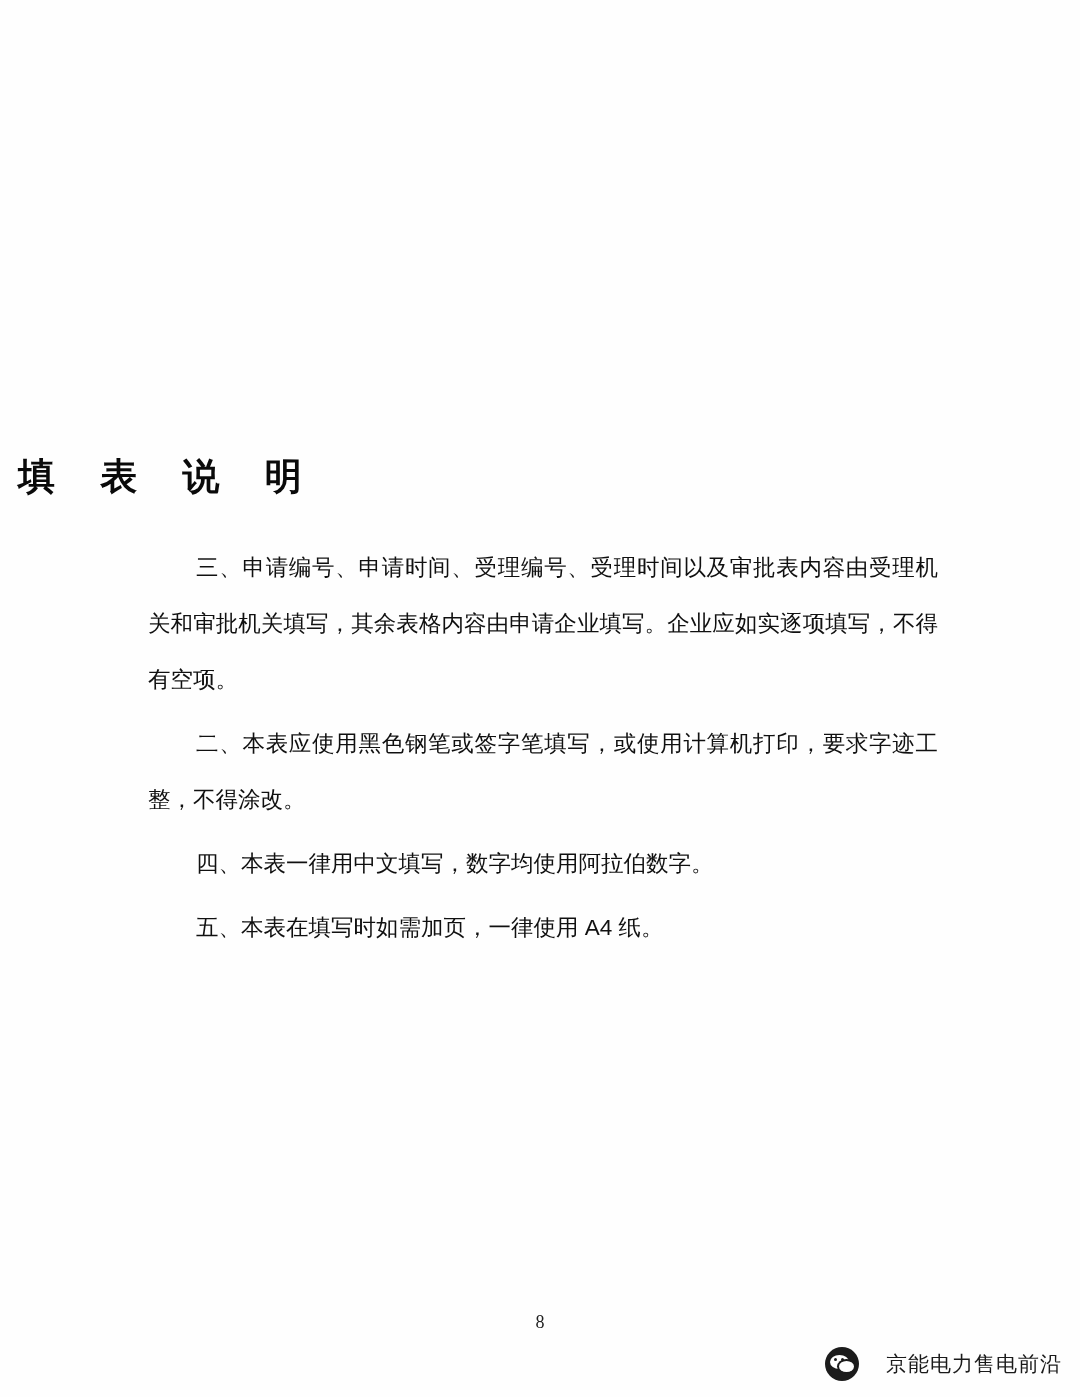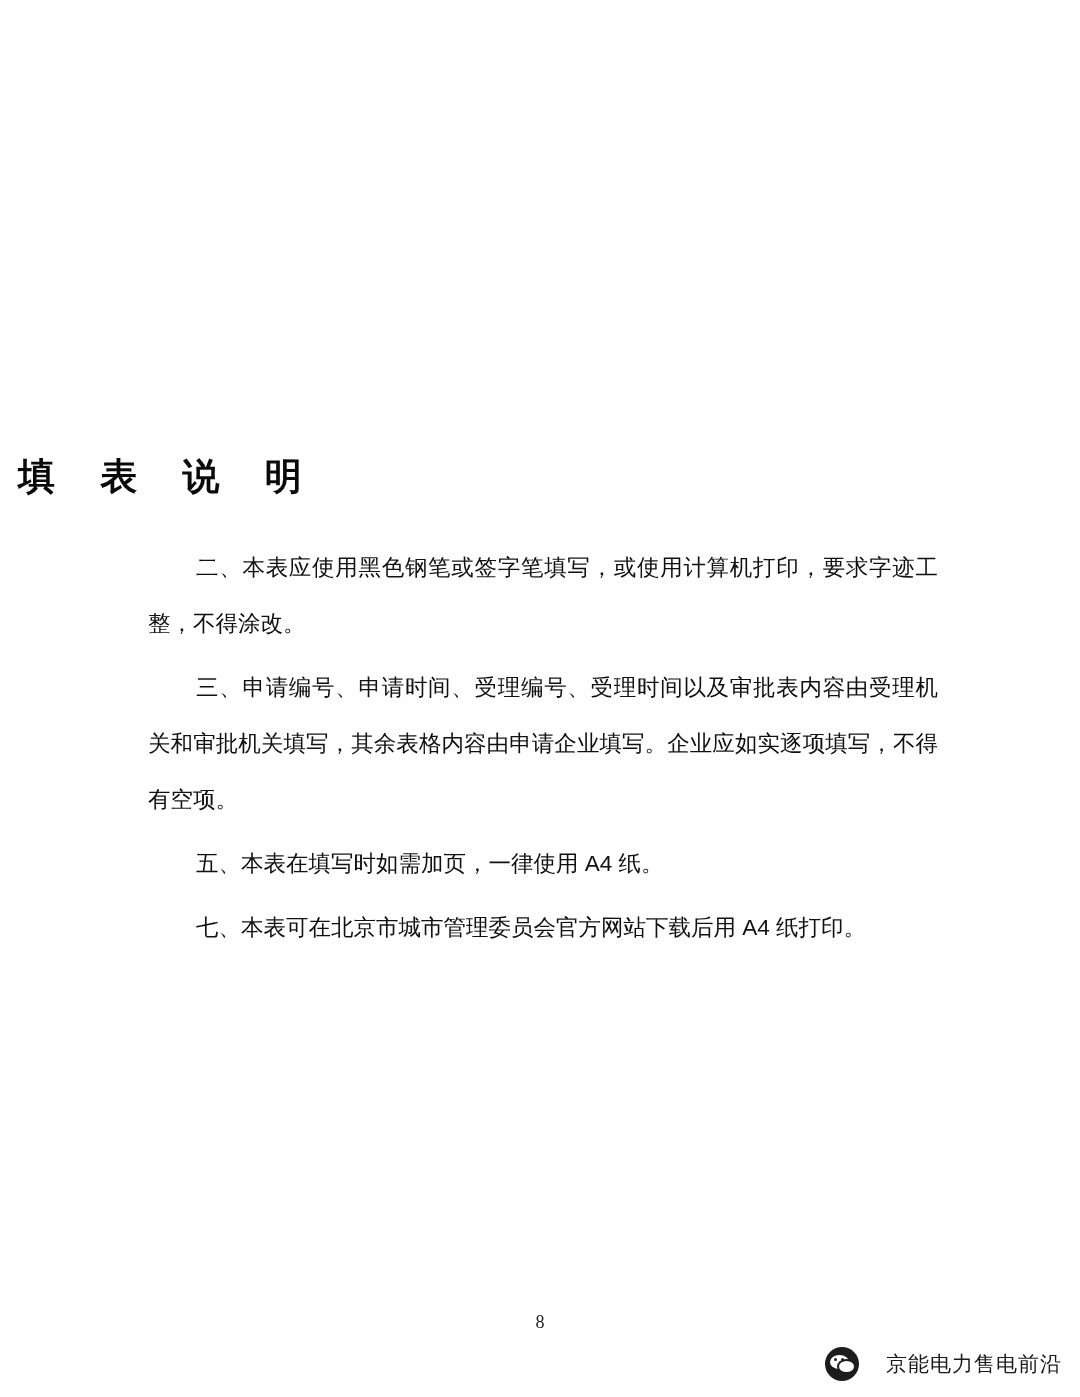--- a/index.html
+++ b/index.html
@@ -118,24 +118,24 @@
   }
 </style>
 </head>
 <body>
 
 <div class="page">
 
   <div class="doc-title">填 表 说 明</div>
 
   <div class="body-text">
+    <p>三、申请编号、申请时间、受理编号、受理时间以及审批表内容由受理机关和审批机关填写，其余表格内容由申请企业填写。企业应如实逐项填写，不得有空项。</p>
     <p>二、本表应使用黑色钢笔或签字笔填写，或使用计算机打印，要求字迹工整，不得涂改。</p>
-    <p>三、申请编号、申请时间、受理编号、受理时间以及审批表内容由受理机关和审批机关填写，其余表格内容由申请企业填写。企业应如实逐项填写，不得有空项。</p>
+    <p>四、本表一律用中文填写，数字均使用阿拉伯数字。</p>
     <p>五、本表在填写时如需加页，一律使用 A4 纸。</p>
-    <p>七、本表可在北京市城市管理委员会官方网站下载后用 A4 纸打印。</p>
   </div>
 
   <div class="page-number">8</div>
 
   <div class="watermark">
     <span class="wechat-badge">
       <span class="b1"></span>
       <span class="b2"></span>
       <span class="t1"></span>
       <span class="t2"></span>

